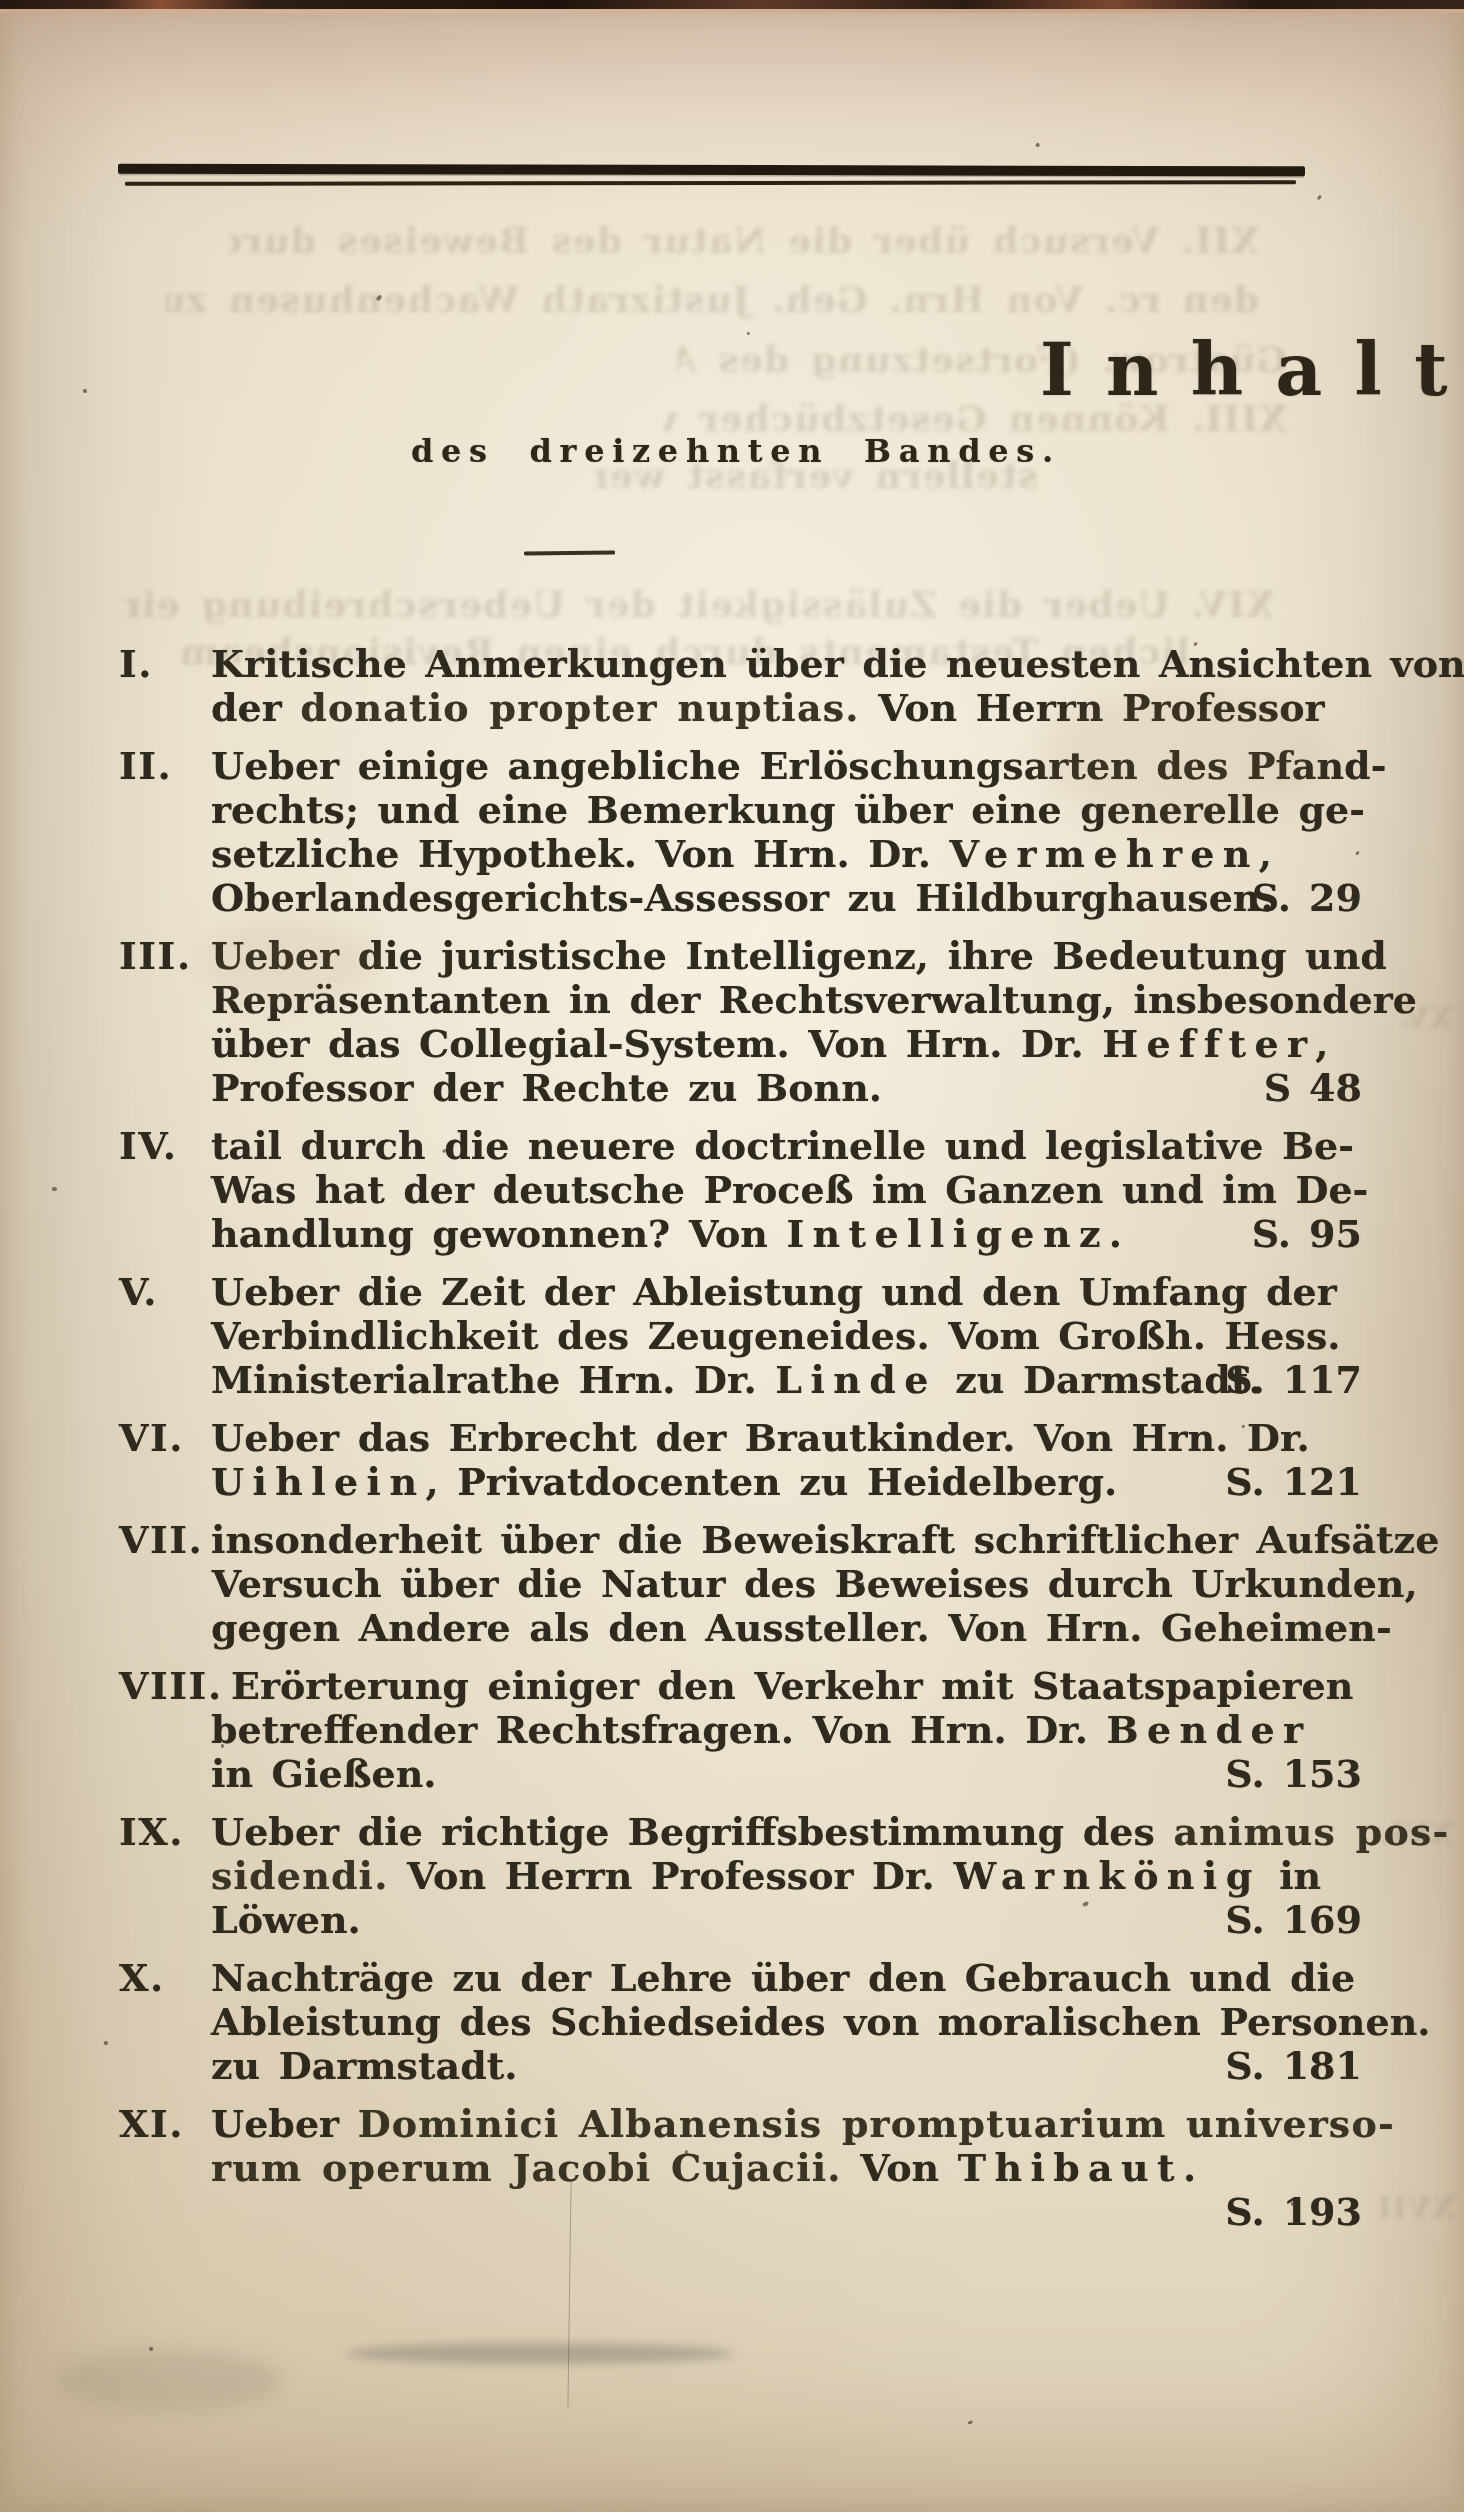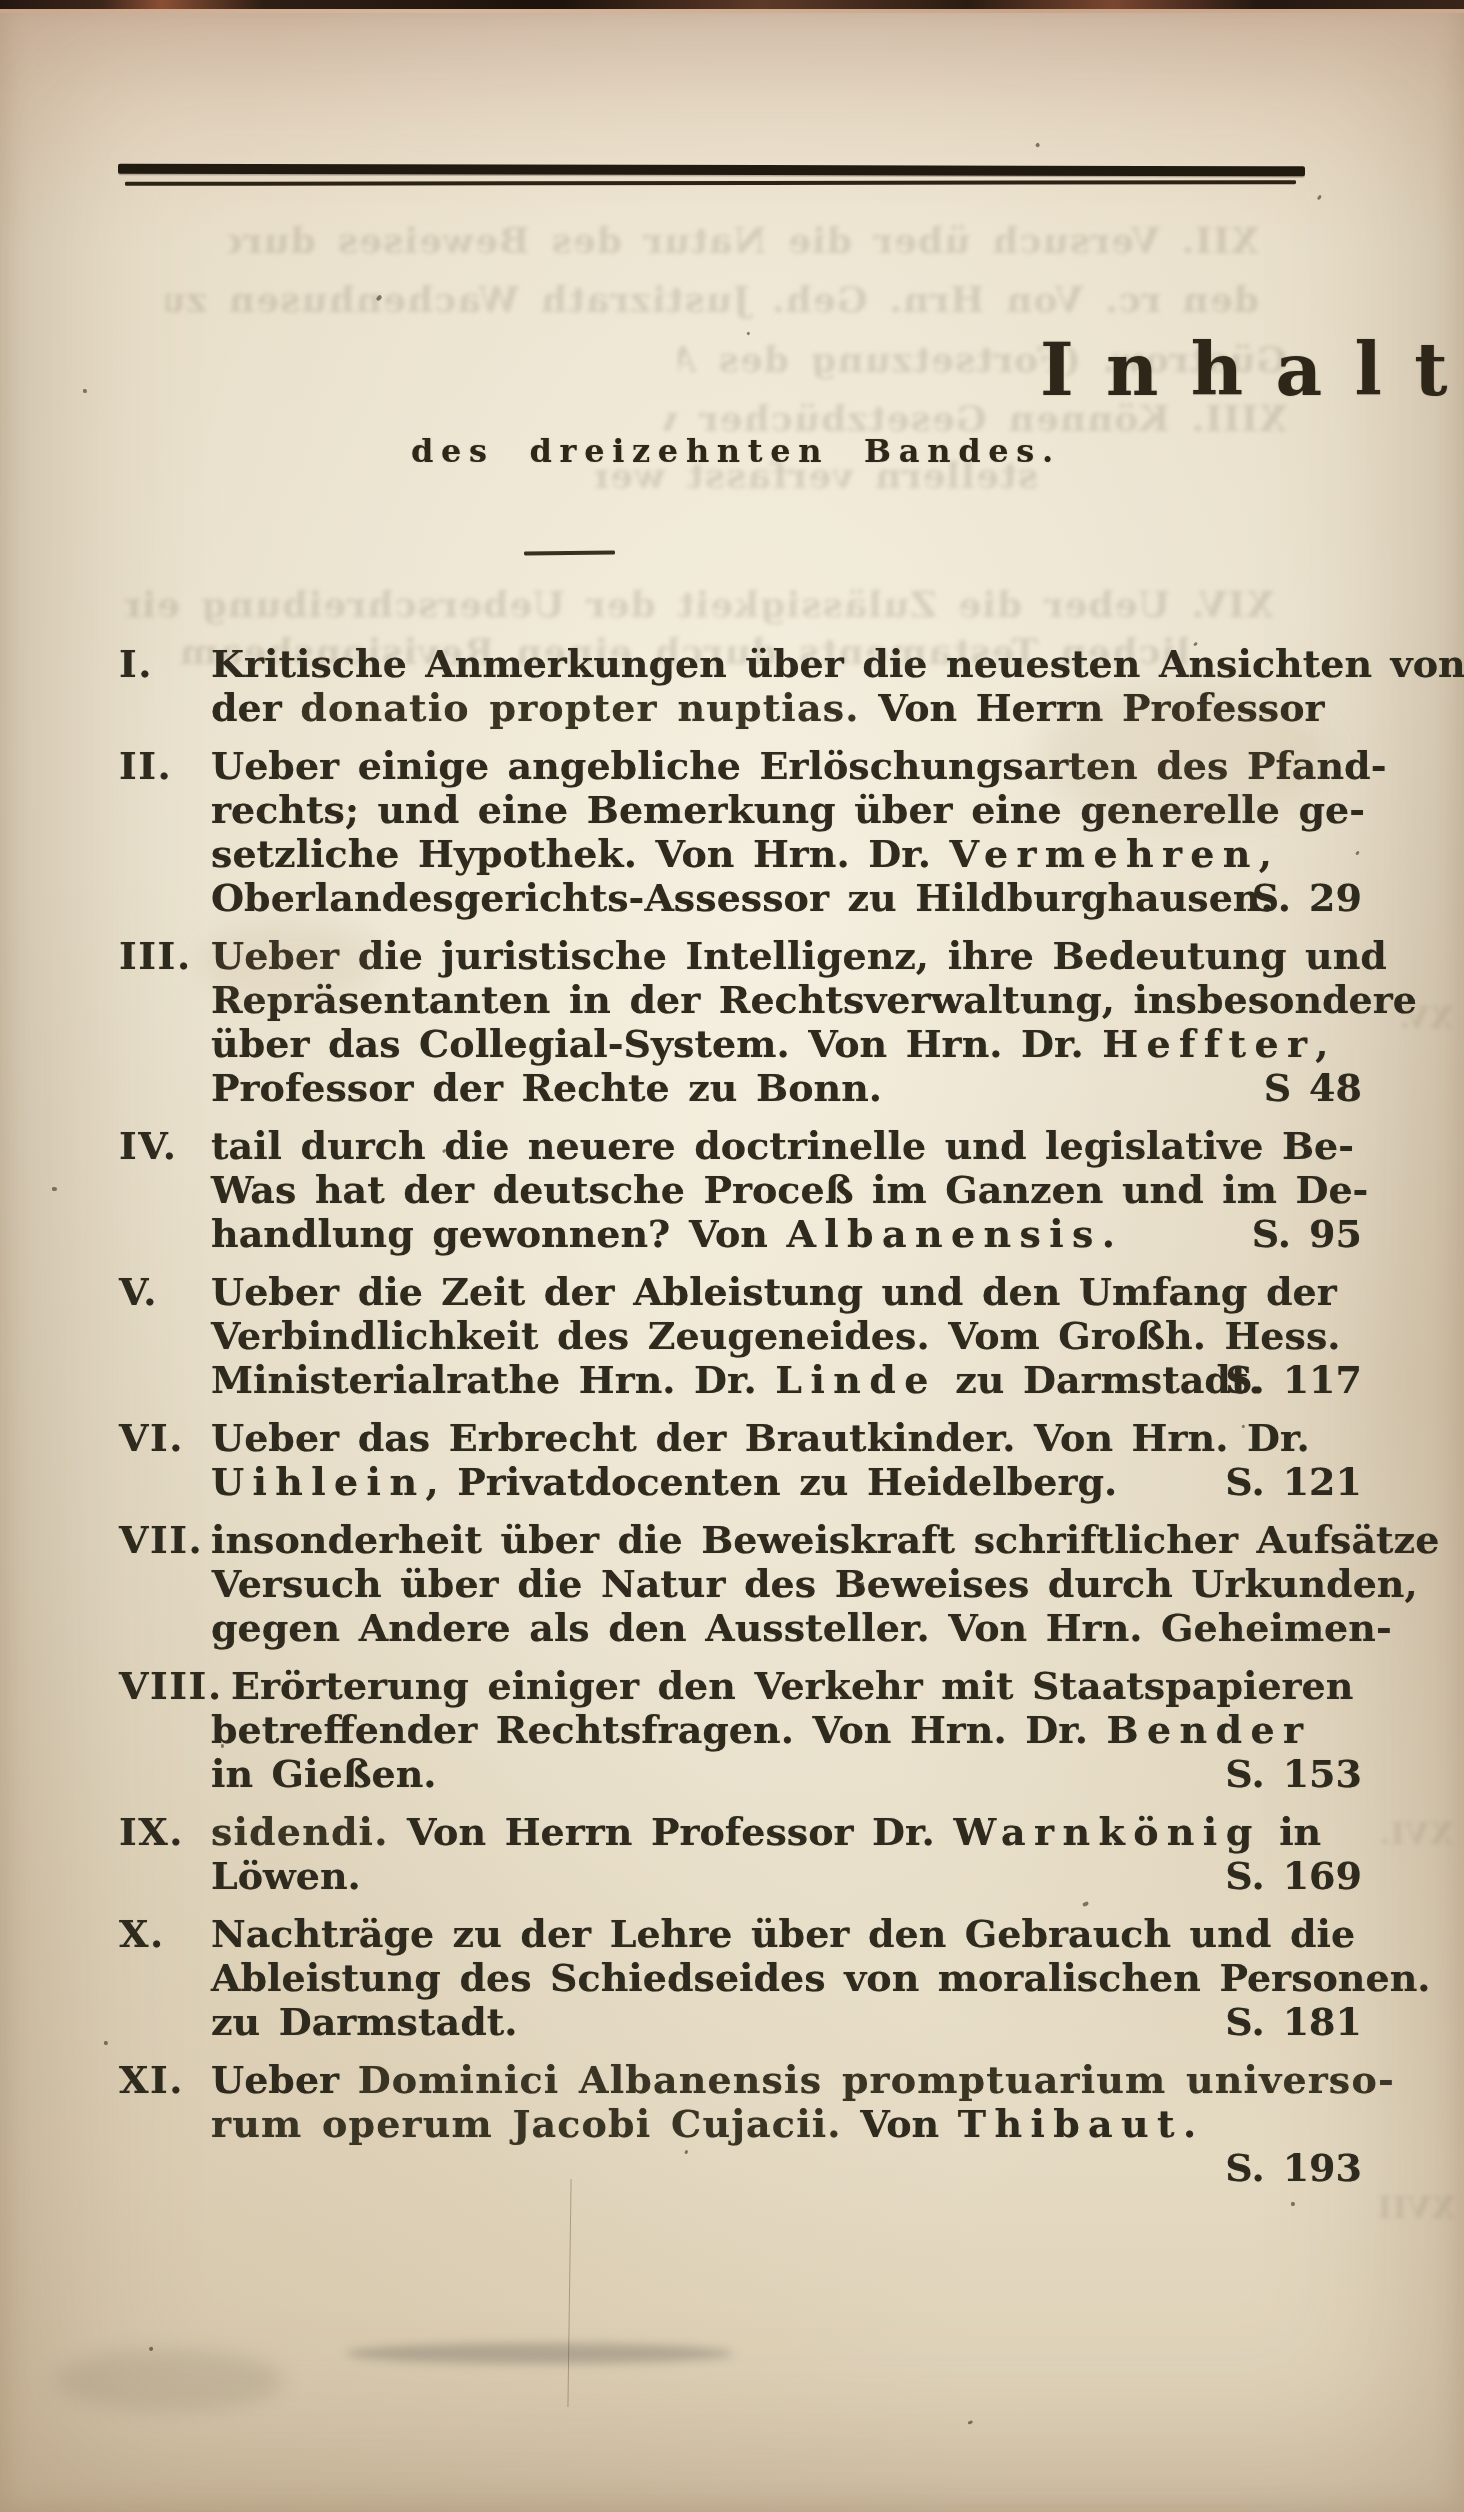--- a/index.html
+++ b/index.html
@@ -123,21 +123,21 @@
           <div class="line"><span>Repräsentanten in der Rechtsverwaltung, insbesondere</span></div>
           <div class="line"><span>über das Collegial-System. Von Hrn. Dr. </span><span class="sperr">Heffter</span><span>,</span></div>
           <div class="line"><span>Professor der Rechte zu Bonn.</span><span class="pageref"><span class="plbl">S</span><span class="pnum">48</span></span></div>
         </div>
       </div>
       <div class="entry">
         <div class="num">IV.</div>
         <div class="body">
           <div class="line"><span>tail durch die neuere doctrinelle und legislative Be-</span></div>
           <div class="line"><span>Was hat der deutsche Proceß im Ganzen und im De-</span></div>
-          <div class="line"><span>handlung gewonnen?  Von </span><span class="sperr">Albanensis</span><span>.</span><span class="pageref"><span class="plbl">S.</span><span class="pnum">95</span></span></div>
+          <div class="line"><span>handlung gewonnen?  Von </span><span class="sperr">Intelligenz</span><span>.</span><span class="pageref"><span class="plbl">S.</span><span class="pnum">95</span></span></div>
         </div>
       </div>
       <div class="entry">
         <div class="num">V.</div>
         <div class="body">
           <div class="line"><span>Ueber die Zeit der Ableistung und den Umfang der</span></div>
           <div class="line"><span>Verbindlichkeit des Zeugeneides.  Vom Großh. Hess.</span></div>
           <div class="line"><span>Ministerialrathe Hrn. Dr. </span><span class="sperr">Linde</span><span> zu Darmstadt.</span><span class="pageref"><span class="plbl">S.</span><span class="pnum">117</span></span></div>
         </div>
       </div>
@@ -160,20 +160,21 @@
         <div class="num">VIII.</div>
         <div class="body">
           <div class="line" style="padding-left: 20px;"><span>Erörterung einiger den Verkehr mit Staatspapieren</span></div>
           <div class="line"><span>betreffender Rechtsfragen.  Von Hrn. Dr. </span><span class="sperr">Bender</span></div>
           <div class="line"><span>in Gießen.</span><span class="pageref"><span class="plbl">S.</span><span class="pnum">153</span></span></div>
         </div>
       </div>
       <div class="entry">
         <div class="num">IX.</div>
         <div class="body">
+          <div class="line"><span>Ueber die richtige Begriffsbestimmung des </span><span class="ant">animus pos-</span></div>
           <div class="line"><span class="ant">sidendi.</span><span>  Von Herrn Professor Dr. </span><span class="sperr">Warnkönig</span><span> in</span></div>
           <div class="line"><span>Löwen.</span><span class="pageref"><span class="plbl">S.</span><span class="pnum">169</span></span></div>
         </div>
       </div>
       <div class="entry">
         <div class="num">X.</div>
         <div class="body">
           <div class="line"><span>Nachträge zu der Lehre über den Gebrauch und die</span></div>
           <div class="line"><span>Ableistung des Schiedseides von moralischen Personen.</span></div>
           <div class="line"><span>zu Darmstadt.</span><span class="pageref"><span class="plbl">S.</span><span class="pnum">181</span></span></div>

